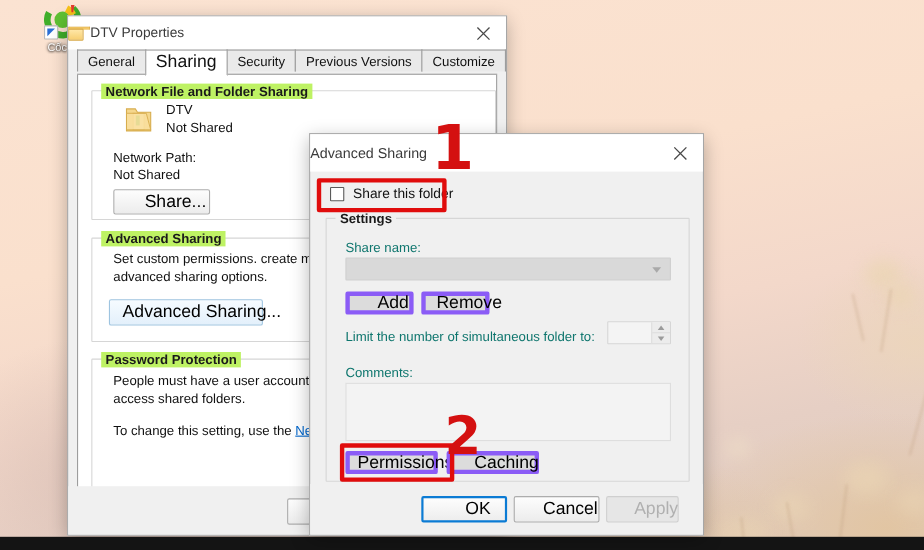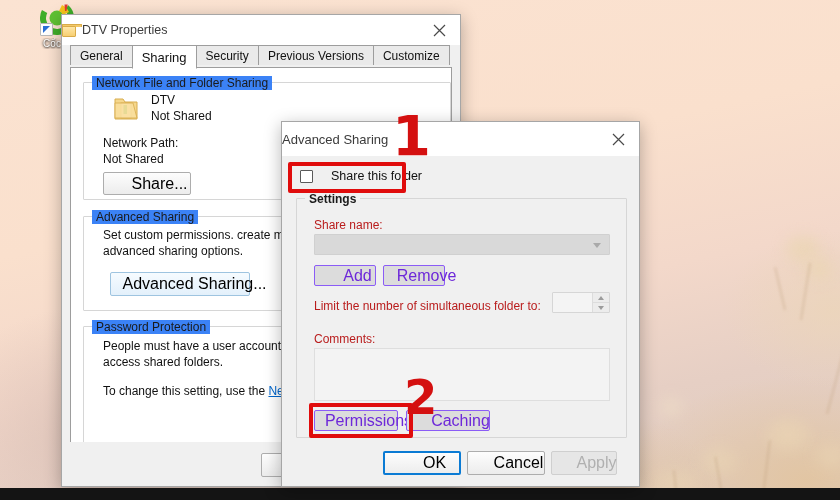--- a/index.html
+++ b/index.html
@@ -151,51 +151,52 @@
     border: 1px solid #9d9d9d;
     border-bottom: none;
     margin-right: -1px;
     white-space: nowrap;
   }
   .tab.active {
     height: 24px;
     background: #fff;
     border-bottom: 1px solid #fff;
     margin-bottom: -1px;
-    font-size: 13px;
+    font-size: 16px;
     z-index: 3;
   }
 
   .tab-body {
     background: #fff;
     border: 1px solid #9d9d9d;
     border-top: none;
     margin: 0 8px;
     position: relative;
   }
 
   
   .groupbox {
     position: absolute;
     border: 1px solid #d6d6d6;
     border-radius: 1px;
   }
   .groupbox > .legend {
     position: absolute;
     top: -7px; left: 8px;
-    background: #3b82f6;
+    background: #bef264;
     padding: 0 4px;
     font-size: 12px;
     color: #1a1a1a;
     white-space: nowrap;
+    font-weight: bold;
   }
   .groupbox.on-gray > .legend { background: #f0f0f0; font-weight: bold; }
 
   .txt { position: absolute; font-size: 12px; color: #111; white-space: nowrap; }
-  .txt.dim { color: #b91c1c; }
+  .txt.dim { color: #0f766e; }
   .link { color: #0066cc; text-decoration: underline; }
 
   
   .btn {
     position: absolute;
     background: linear-gradient(#fdfdfd, #ececec);
     border: 1px solid #adadad;
     border-radius: 2px;
     font-size: 16px;
     color: #000;
@@ -212,22 +213,22 @@
     border: 2px solid #0b7bd4;
     background: linear-gradient(#fdfdfd, #ededed);
   }
   .btn.disabled {
     background: #e6e6e6;
     border-color: #cfcfcf;
     color: #b0b0b0;
   }
   .btn.gray {
     background: #dcdcdc;
-    border: 1px solid #8b5cf6;
-    color: #6d28d9;
+    border: 4px solid #8b5cf6;
+    color: #000000;
   }
 
   .shield-ico { width: 13px; height: 13px; display: block; }
 
   
   .combo-dis {
     position: absolute;
     background: #d9d9d9;
     border: 1px solid #d0d0d0;
     border-radius: 1px;
@@ -272,21 +273,21 @@
 
   .textarea-dis {
     position: absolute;
     background: #f3f3f3;
     border: 1px solid #dedede;
   }
 
   .checkbox-row {
     position: absolute;
     display: flex; align-items: center;
-    gap: 18px;
+    gap: 8px;
     font-size: 12.5px;
     color: #111;
   }
   .checkbox-box {
     width: 13px; height: 13px;
     background: #fff;
     border: 1px solid #5a5a5a;
     border-radius: 1px;
     flex: 0 0 auto;
   }
@@ -393,21 +394,21 @@
       <div class="txt" style="left:32px;top:84px;">Not Shared</div>
 
       <div class="btn" style="left:32px;top:104px;width:88px;height:23px;">Share...</div>
 
       <div class="groupbox" style="left:12px;top:148px;width:368px;height:95px;">
         <span class="legend">Advanced Sharing</span>
       </div>
       <div class="txt" style="left:32px;top:160px;">Set custom permissions. create multip</div>
       <div class="txt" style="left:32px;top:176px;">advanced sharing options.</div>
 
-      <div class="btn shield" style="left:39px;top:204px;width:140px;height:24px;">
+      <div class="btn shield" style="left:28px;top:204px;width:140px;height:24px;">
         <svg class="shield-ico" viewBox="0 0 14 14">
           <path d="M7 .6 L13 3 v4.2 C13 10.4 10.4 12.6 7 13.4 3.6 12.6 1 10.4 1 7.2 V3 z" fill="#2b6cb0"></path>
           <path d="M7 .6 L7 13.4 C3.6 12.6 1 10.4 1 7.2 V3 z" fill="#f0c419"></path>
           <path d="M7 .6 L13 3 v2.1 L7 6.9 z" fill="#d94f3d"></path>
           <path d="M7 .6 L1 3 v2.1 L7 6.9 z" fill="#3f9b45"></path>
         </svg>
         <span>Advanced Sharing...</span>
       </div>
 
       <div class="groupbox" style="left:12px;top:258px;width:368px;height:122px;">

